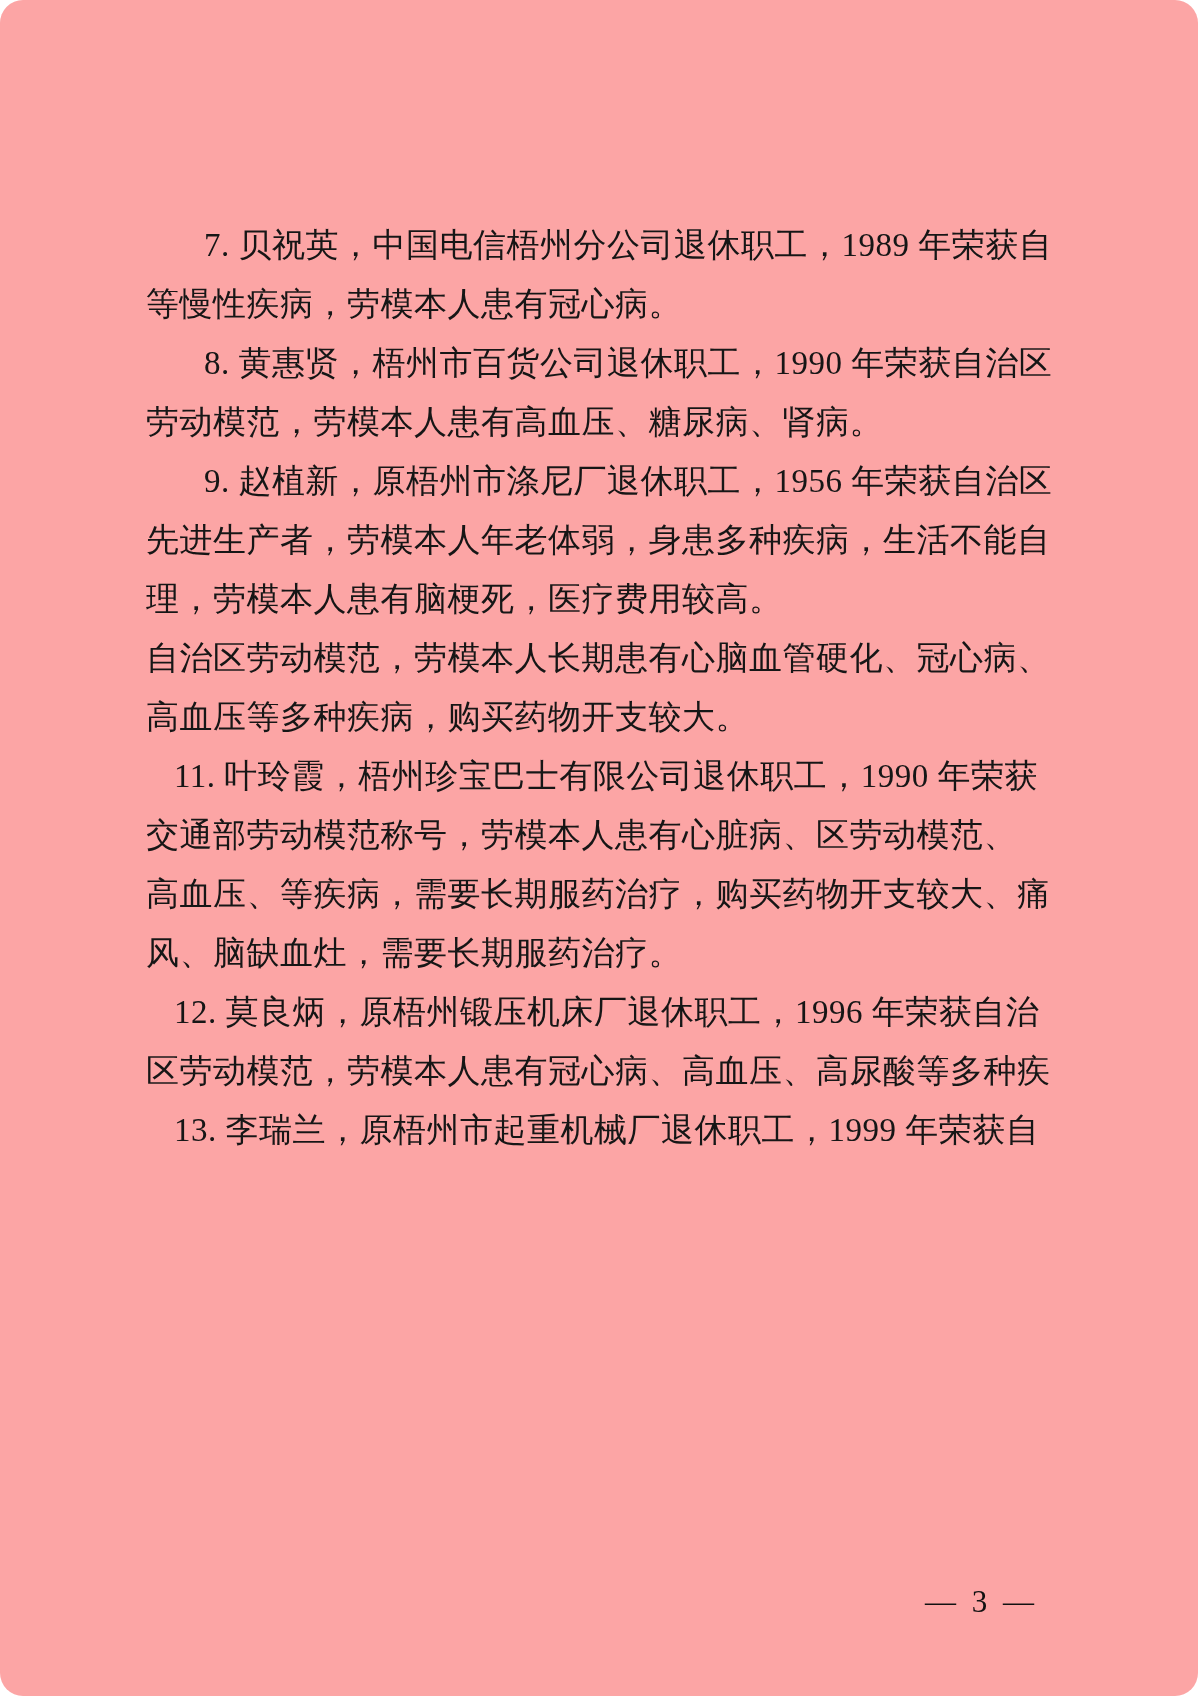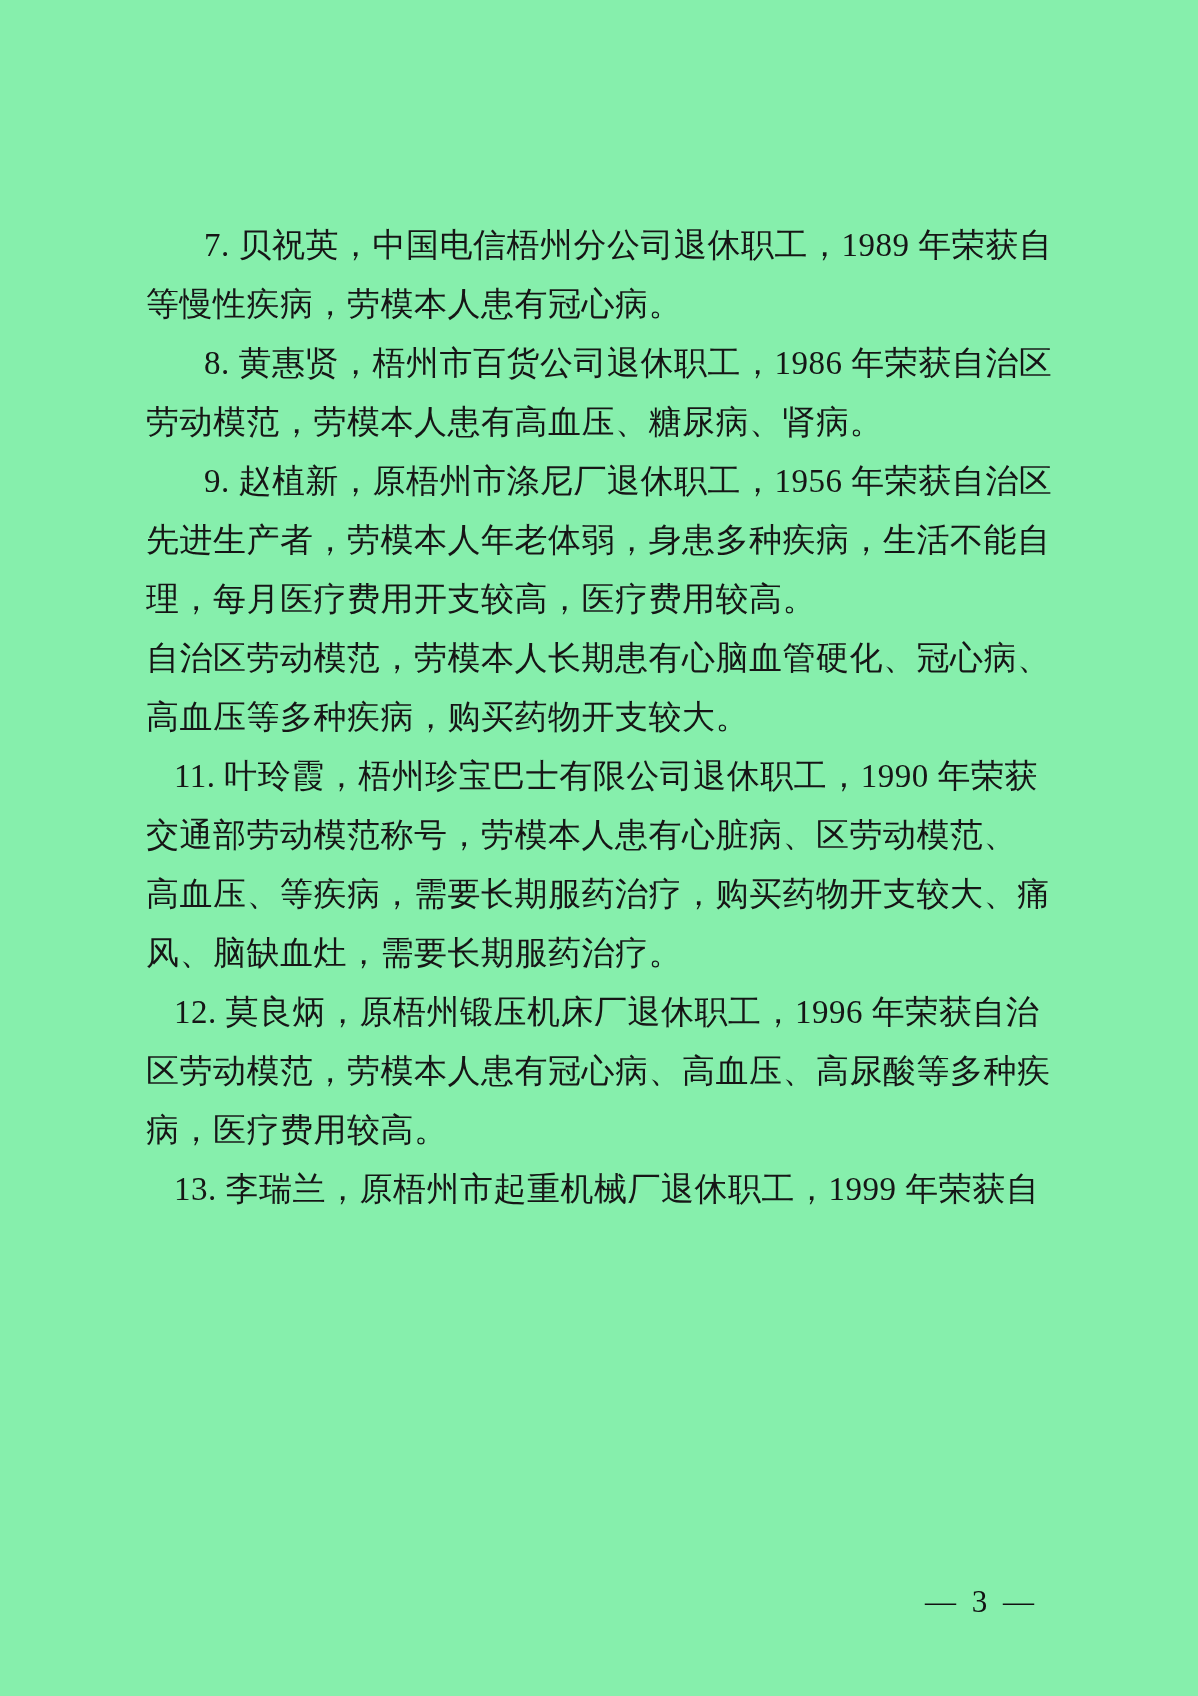--- a/index.html
+++ b/index.html
@@ -10,21 +10,22 @@
     width: 1198px;
     height: 1696px;
     background: #ffffff;
     position: relative;
     overflow: hidden;
     font-family: "Liberation Serif", serif;
   }
   .page {
     position: absolute;
     inset: 0;
-    background: #86efac;
+    background: #fca5a5;
+    border-radius: 23px;
   }
   .content {
     position: absolute;
     left: 146px;
     top: 216px;
     width: 905px;
     font-size: 33px;
     line-height: 59px;
     color: #161616;
   }
@@ -54,42 +55,41 @@
 </head>
 <body>
 
 <div class="page">
   <main class="content" id="paragraphs">
       <div class="paragraph">
         <div class="line indent-lg">7. 贝祝英，中国电信梧州分公司退休职工，1989 年荣获自</div>
         <div class="line">等慢性疾病，劳模本人患有冠心病。</div>
       </div>
       <div class="paragraph">
-        <div class="line indent-lg">8. 黄惠贤，梧州市百货公司退休职工，1986 年荣获自治区</div>
+        <div class="line indent-lg">8. 黄惠贤，梧州市百货公司退休职工，1990 年荣获自治区</div>
         <div class="line">劳动模范，劳模本人患有高血压、糖尿病、肾病。</div>
       </div>
       <div class="paragraph">
         <div class="line indent-lg">9. 赵植新，原梧州市涤尼厂退休职工，1956 年荣获自治区</div>
         <div class="line">先进生产者，劳模本人年老体弱，身患多种疾病，生活不能自</div>
-        <div class="line">理，每月医疗费用开支较高，医疗费用较高。</div>
+        <div class="line">理，劳模本人患有脑梗死，医疗费用较高。</div>
       </div>
       <div class="paragraph">
         <div class="line">自治区劳动模范，劳模本人长期患有心脑血管硬化、冠心病、</div>
         <div class="line">高血压等多种疾病，购买药物开支较大。</div>
       </div>
       <div class="paragraph">
         <div class="line indent-sm">11. 叶玲霞，梧州珍宝巴士有限公司退休职工，1990 年荣获</div>
         <div class="line">交通部劳动模范称号，劳模本人患有心脏病、区劳动模范、</div>
         <div class="line">高血压、等疾病，需要长期服药治疗，购买药物开支较大、痛</div>
         <div class="line">风、脑缺血灶，需要长期服药治疗。</div>
       </div>
       <div class="paragraph">
         <div class="line indent-sm">12. 莫良炳，原梧州锻压机床厂退休职工，1996 年荣获自治</div>
         <div class="line">区劳动模范，劳模本人患有冠心病、高血压、高尿酸等多种疾</div>
-        <div class="line">病，医疗费用较高。</div>
       </div>
       <div class="paragraph">
         <div class="line indent-sm">13. 李瑞兰，原梧州市起重机械厂退休职工，1999 年荣获自</div>
       </div>
     </main>
   <footer class="page-footer">
     <span class="page-number">— 3 —</span>
   </footer>
 </div>
 

